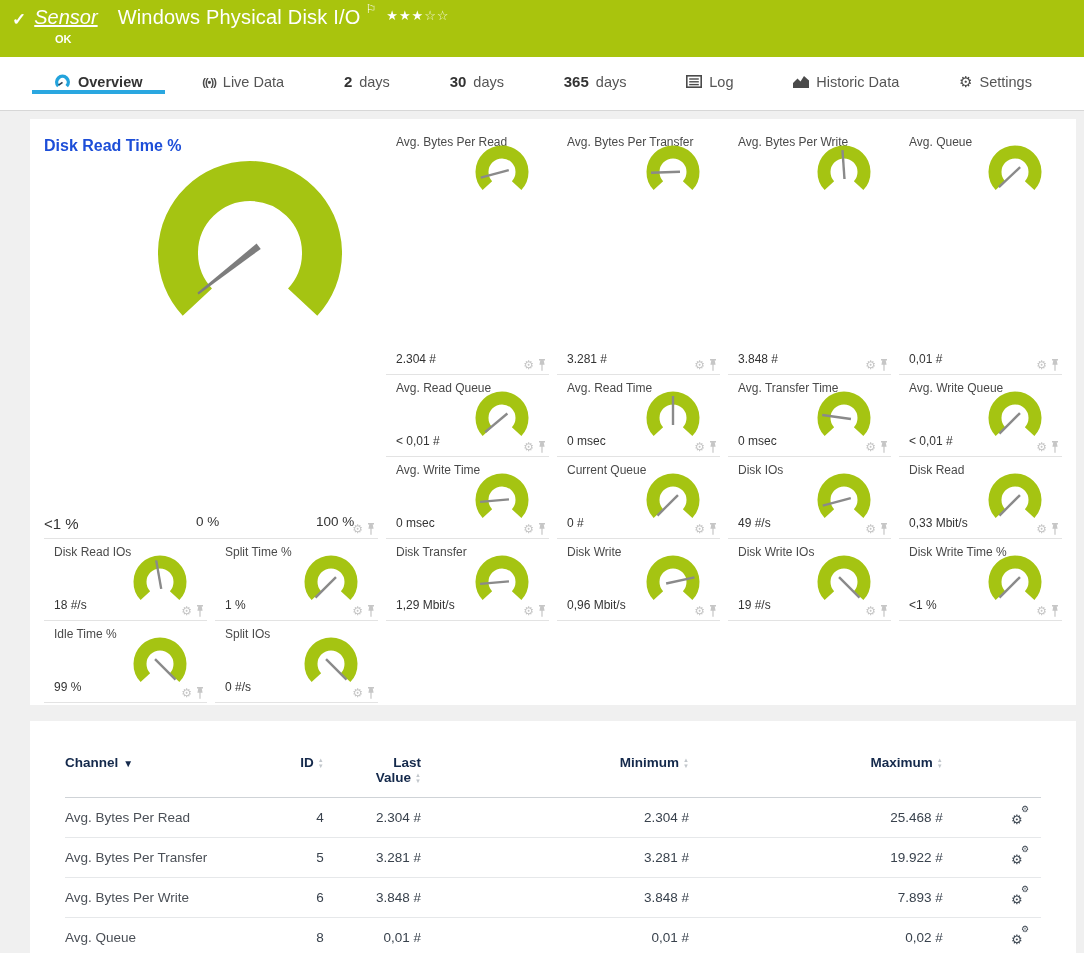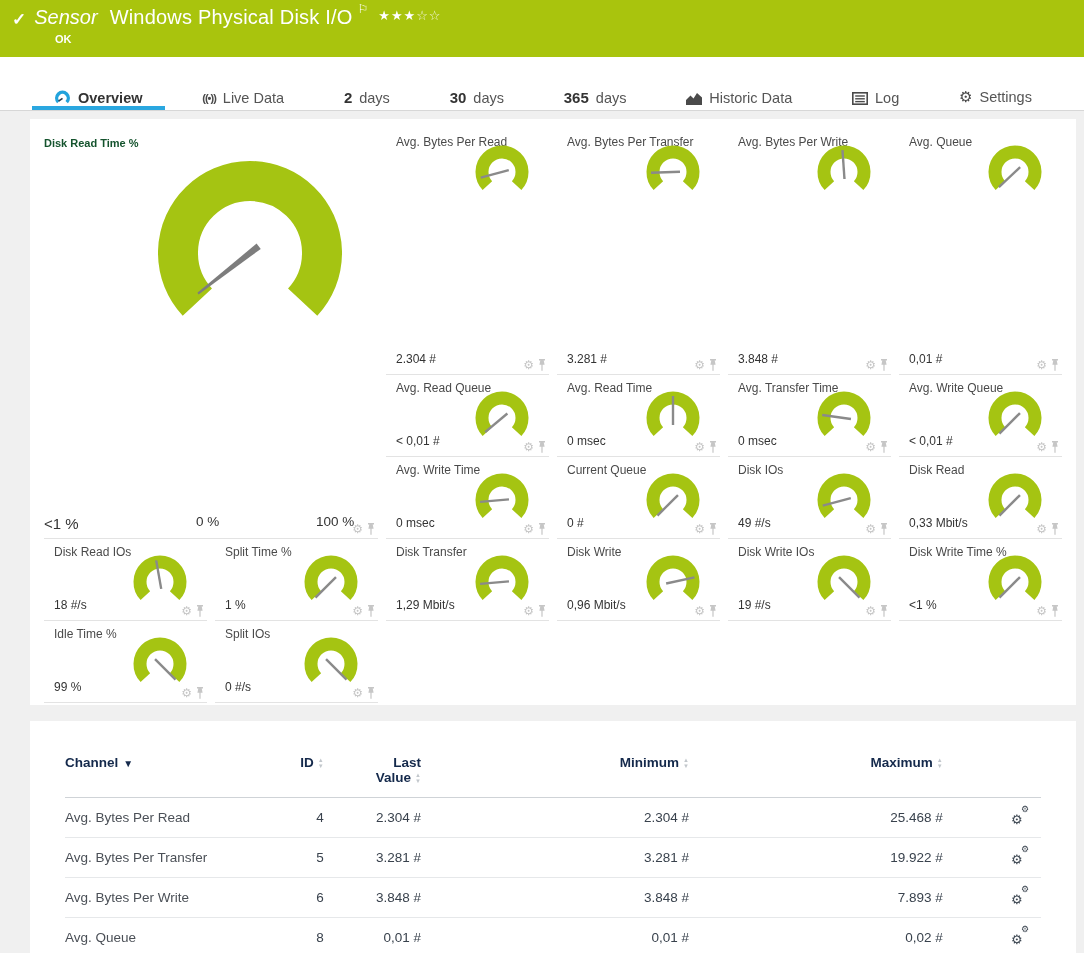--- a/index.html
+++ b/index.html
@@ -10,30 +10,30 @@
     color:#333;
     overflow-x:hidden;
   }
   
   .sensor-header {
     height:57px; background:var(--brand,#a9c40d);
     color:#fff; position:relative; padding:6px 10px 0 10px;
   }
   .sensor-header .titlerow { display:flex; align-items:flex-start; }
   .check-glyph { font-size:17px; font-weight:bold; margin:3px 8px 0 2px; }
-  .sensor-kind { font-style:italic; font-size:20px; margin-right:12px; }
+  .sensor-kind { font-style:italic; font-size:20px; margin-right:20px;text-decoration:underline; }
   .sensor-title { font-weight:normal; font-size:20px; letter-spacing:.2px; }
   .flag-glyph { font-size:12px; margin:0 10px 0 5px; position:relative; top:-4px; }
   .stars { font-size:13px; letter-spacing:1px; position:relative; top:2px; }
   .stars .hollow { opacity:.85; }
   .sensor-status { position:absolute; left:55px; top:33px; font-size:11px; font-weight:bold; }
   
   .tabbar {
     background:#fff; height:54px; border-bottom:1px solid #d7d7d7;
-    display:flex; align-items:flex-end; padding:0 30px 0 32px;
+    display:flex; align-items:center; padding:0 30px 0 32px;
     justify-content:space-between;
   }
   .tab {
     display:flex; align-items:center; gap:7px; cursor:pointer;
     font-size:14.5px; color:#555; padding:0 22px;
     border-bottom:4px solid transparent;
   }
   .tab .tab-num { font-weight:bold; color:#333; font-size:15px; }
   .tab.active { border-bottom-color:var(--accent,#2aa7e0); color:#333; font-weight:bold; }
   .broadcast-glyph { font-size:11px; font-weight:bold; letter-spacing:-1px; color:#4a4a4a; }
@@ -45,21 +45,21 @@
     display:grid;
     grid-template-columns:repeat(6, 1fr);
     grid-template-rows:246px 82px 82px;
     grid-auto-rows:82px;
   }
   
   .big-gauge-cell {
     grid-column:1 / 3; grid-row:1 / 4;
     position:relative; border-bottom:1px solid #e3e3e3; margin-right:8px;
   }
-  .big-gauge-title { font-size:11px; font-weight:bold; color:#14532d; padding:8px 0 0 0; }
+  .big-gauge-title { font-size:16px; font-weight:bold; color:#1d4ed8; padding:8px 0 0 0; }
   .big-gauge-svg { position:absolute; left:86px; top:24px; }
   .bg-arc { stroke:var(--gauge,#a5c412); fill:none; }
   .bg-needle { fill:#7d7d7d; }
   .big-scale { position:absolute; bottom:24px; left:0; right:0; font-size:13.5px; color:#333; }
   .big-scale .smin { position:absolute; left:152px; }
   .big-scale .smax { position:absolute; left:272px; }
   .big-gauge-value { position:absolute; left:0; bottom:6px; font-size:15px; color:#333; }
   .big-gauge-icons { position:absolute; right:4px; bottom:4px; }
   
   .tile {
@@ -129,32 +129,32 @@
   <div class="tab">
     <span class="tab-num">30</span>
     <span>days</span>
   </div>
   <div class="tab">
     <span class="tab-num">365</span>
     <span>days</span>
   </div>
   <div class="tab">
     <svg width="16" height="13" viewBox="0 0 16 13">
-      <polygon points="0,13 0,8 4.5,3.5 7.5,6.5 11,1 16,5.5 16,13" fill="#4a4a4a"></polygon>
-    </svg>
-    <span>Historic Data</span>
-  </div>
-  <div class="tab">
-    <svg width="16" height="13" viewBox="0 0 16 13">
       <rect x="0.8" y="0.8" width="14.4" height="11.4" fill="none" stroke="#4a4a4a" stroke-width="1.6"></rect>
       <line x1="3.2" y1="4" x2="12.8" y2="4" stroke="#4a4a4a" stroke-width="1.4"></line>
       <line x1="3.2" y1="6.8" x2="12.8" y2="6.8" stroke="#4a4a4a" stroke-width="1.4"></line>
       <line x1="3.2" y1="9.6" x2="12.8" y2="9.6" stroke="#4a4a4a" stroke-width="1.4"></line>
     </svg>
     <span>Log</span>
+  </div>
+  <div class="tab">
+    <svg width="16" height="13" viewBox="0 0 16 13">
+      <polygon points="0,13 0,8 4.5,3.5 7.5,6.5 11,1 16,5.5 16,13" fill="#4a4a4a"></polygon>
+    </svg>
+    <span>Historic Data</span>
   </div>
   <div class="tab">
     <span class="gear-glyph">⚙</span>
     <span>Settings</span>
   </div>
 </div>
 
 <div class="card gauges-card">
   <div class="gauges-grid">
     <div class="big-gauge-cell">

